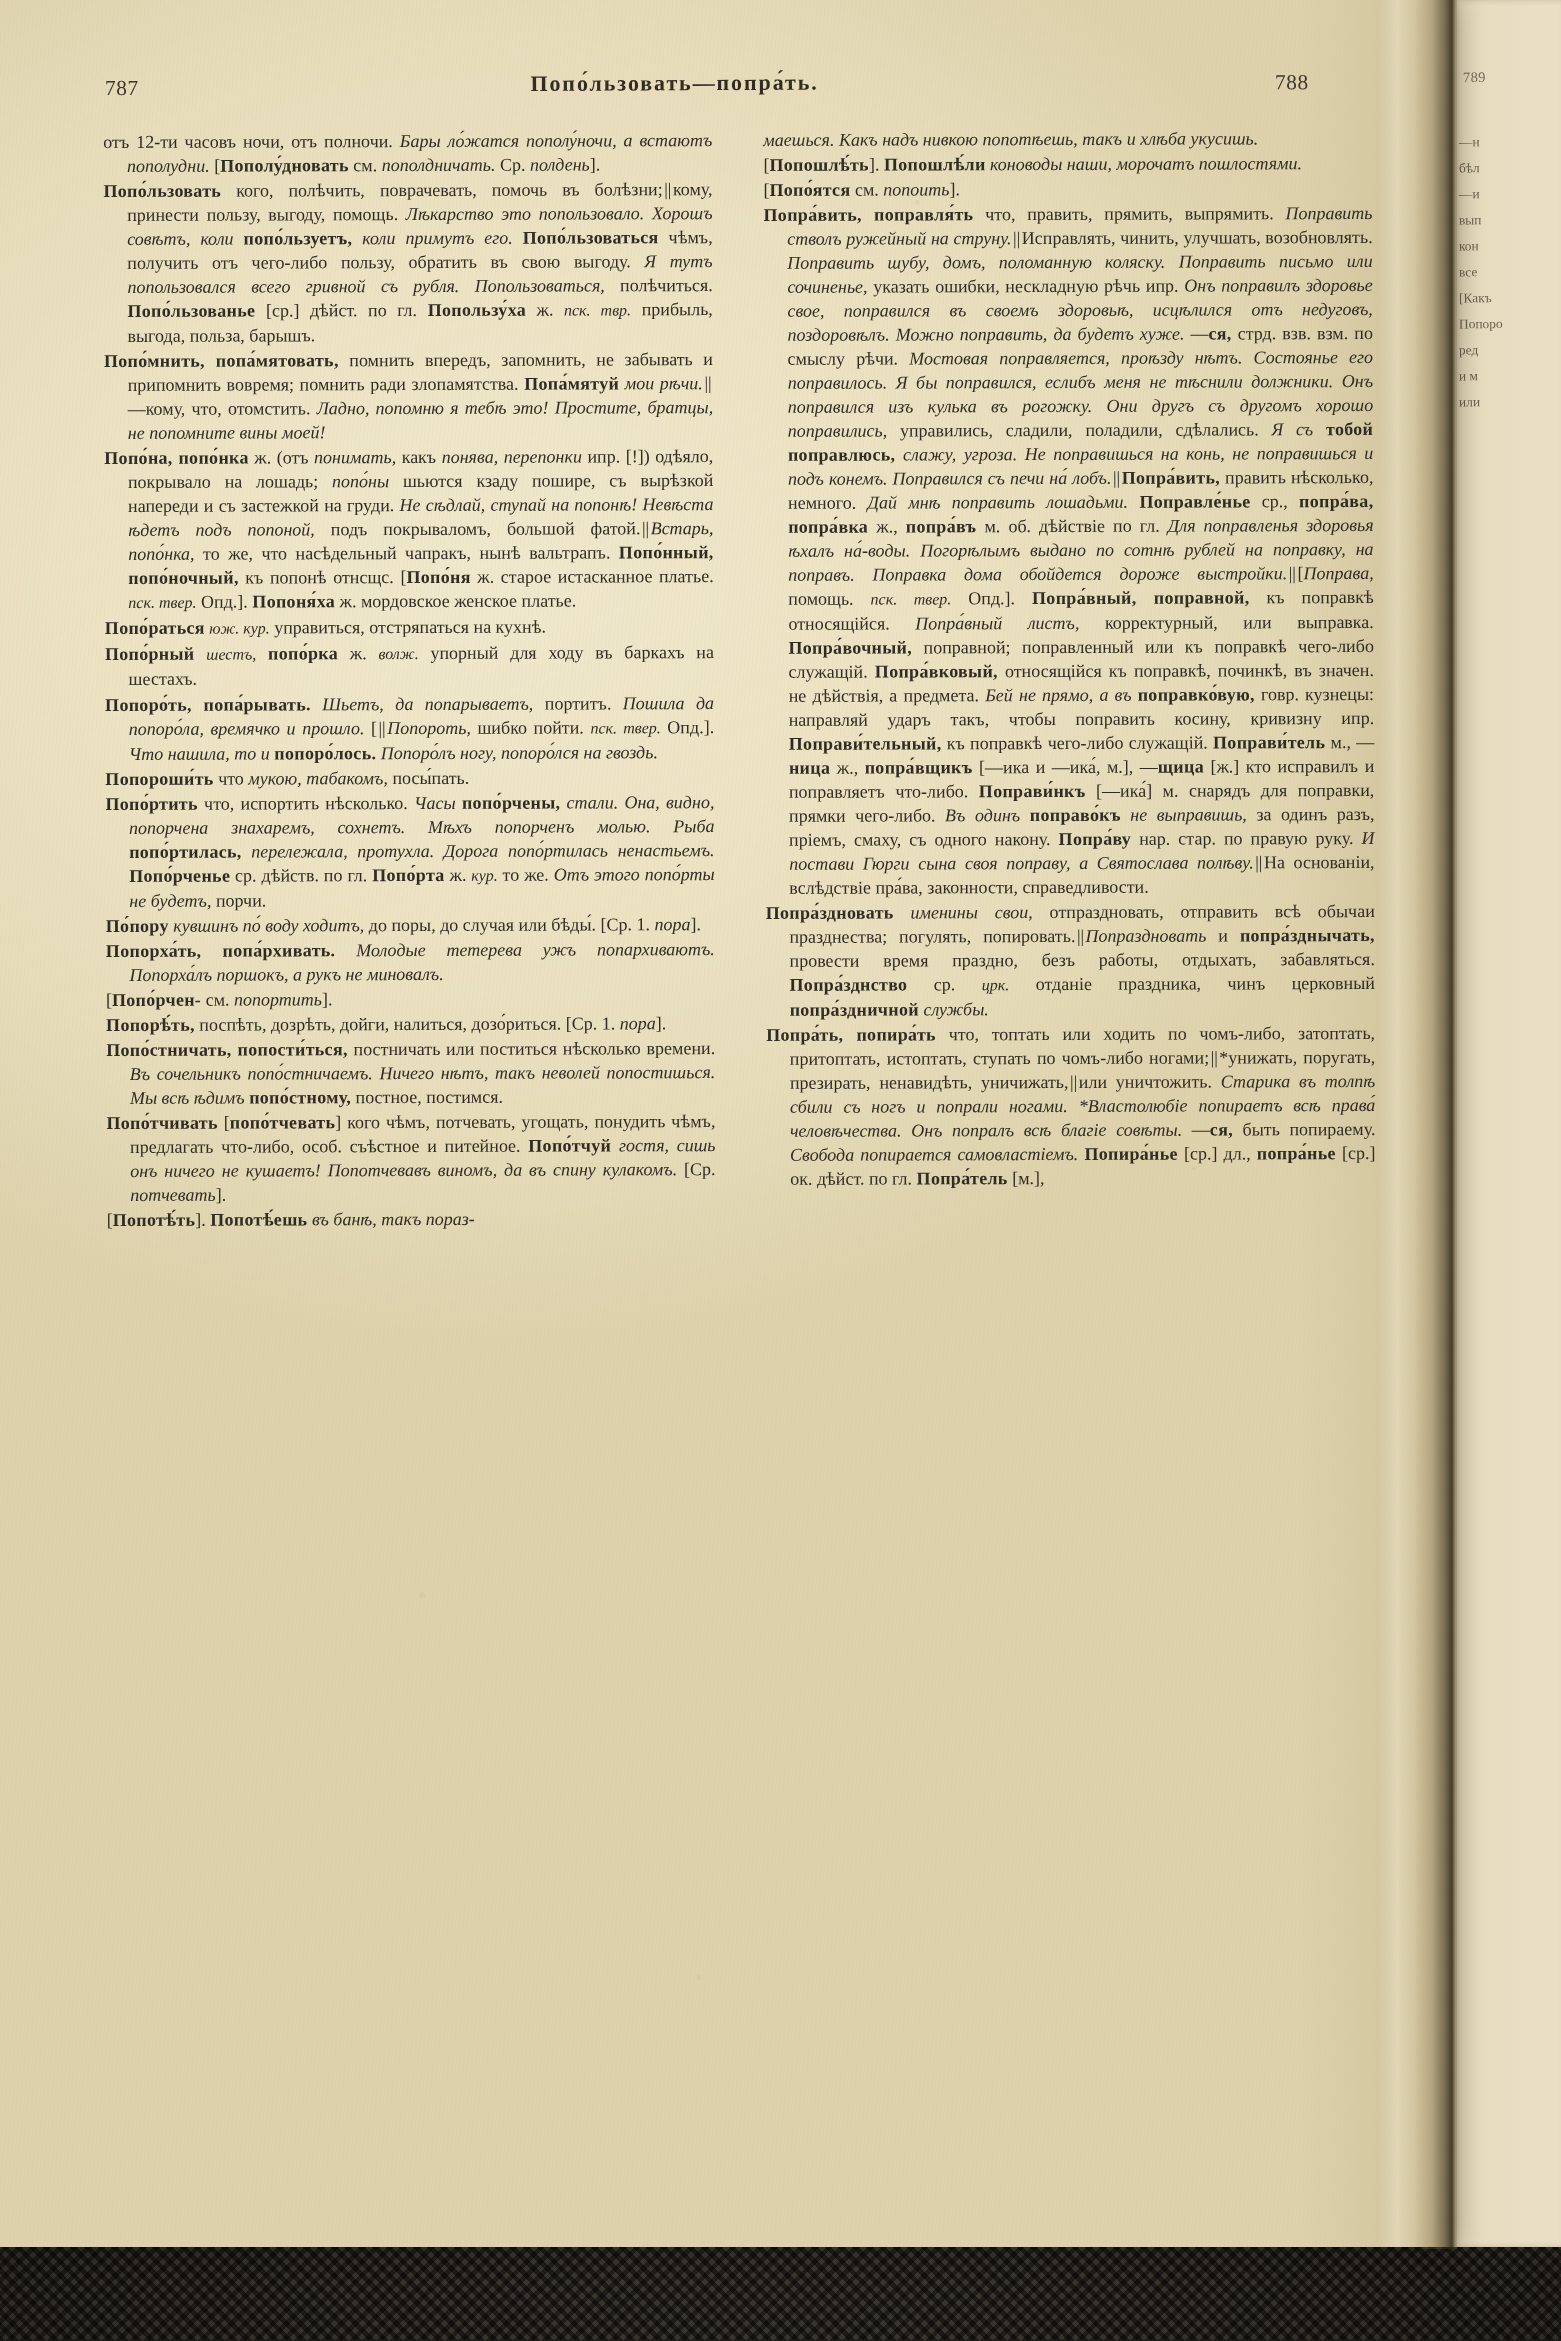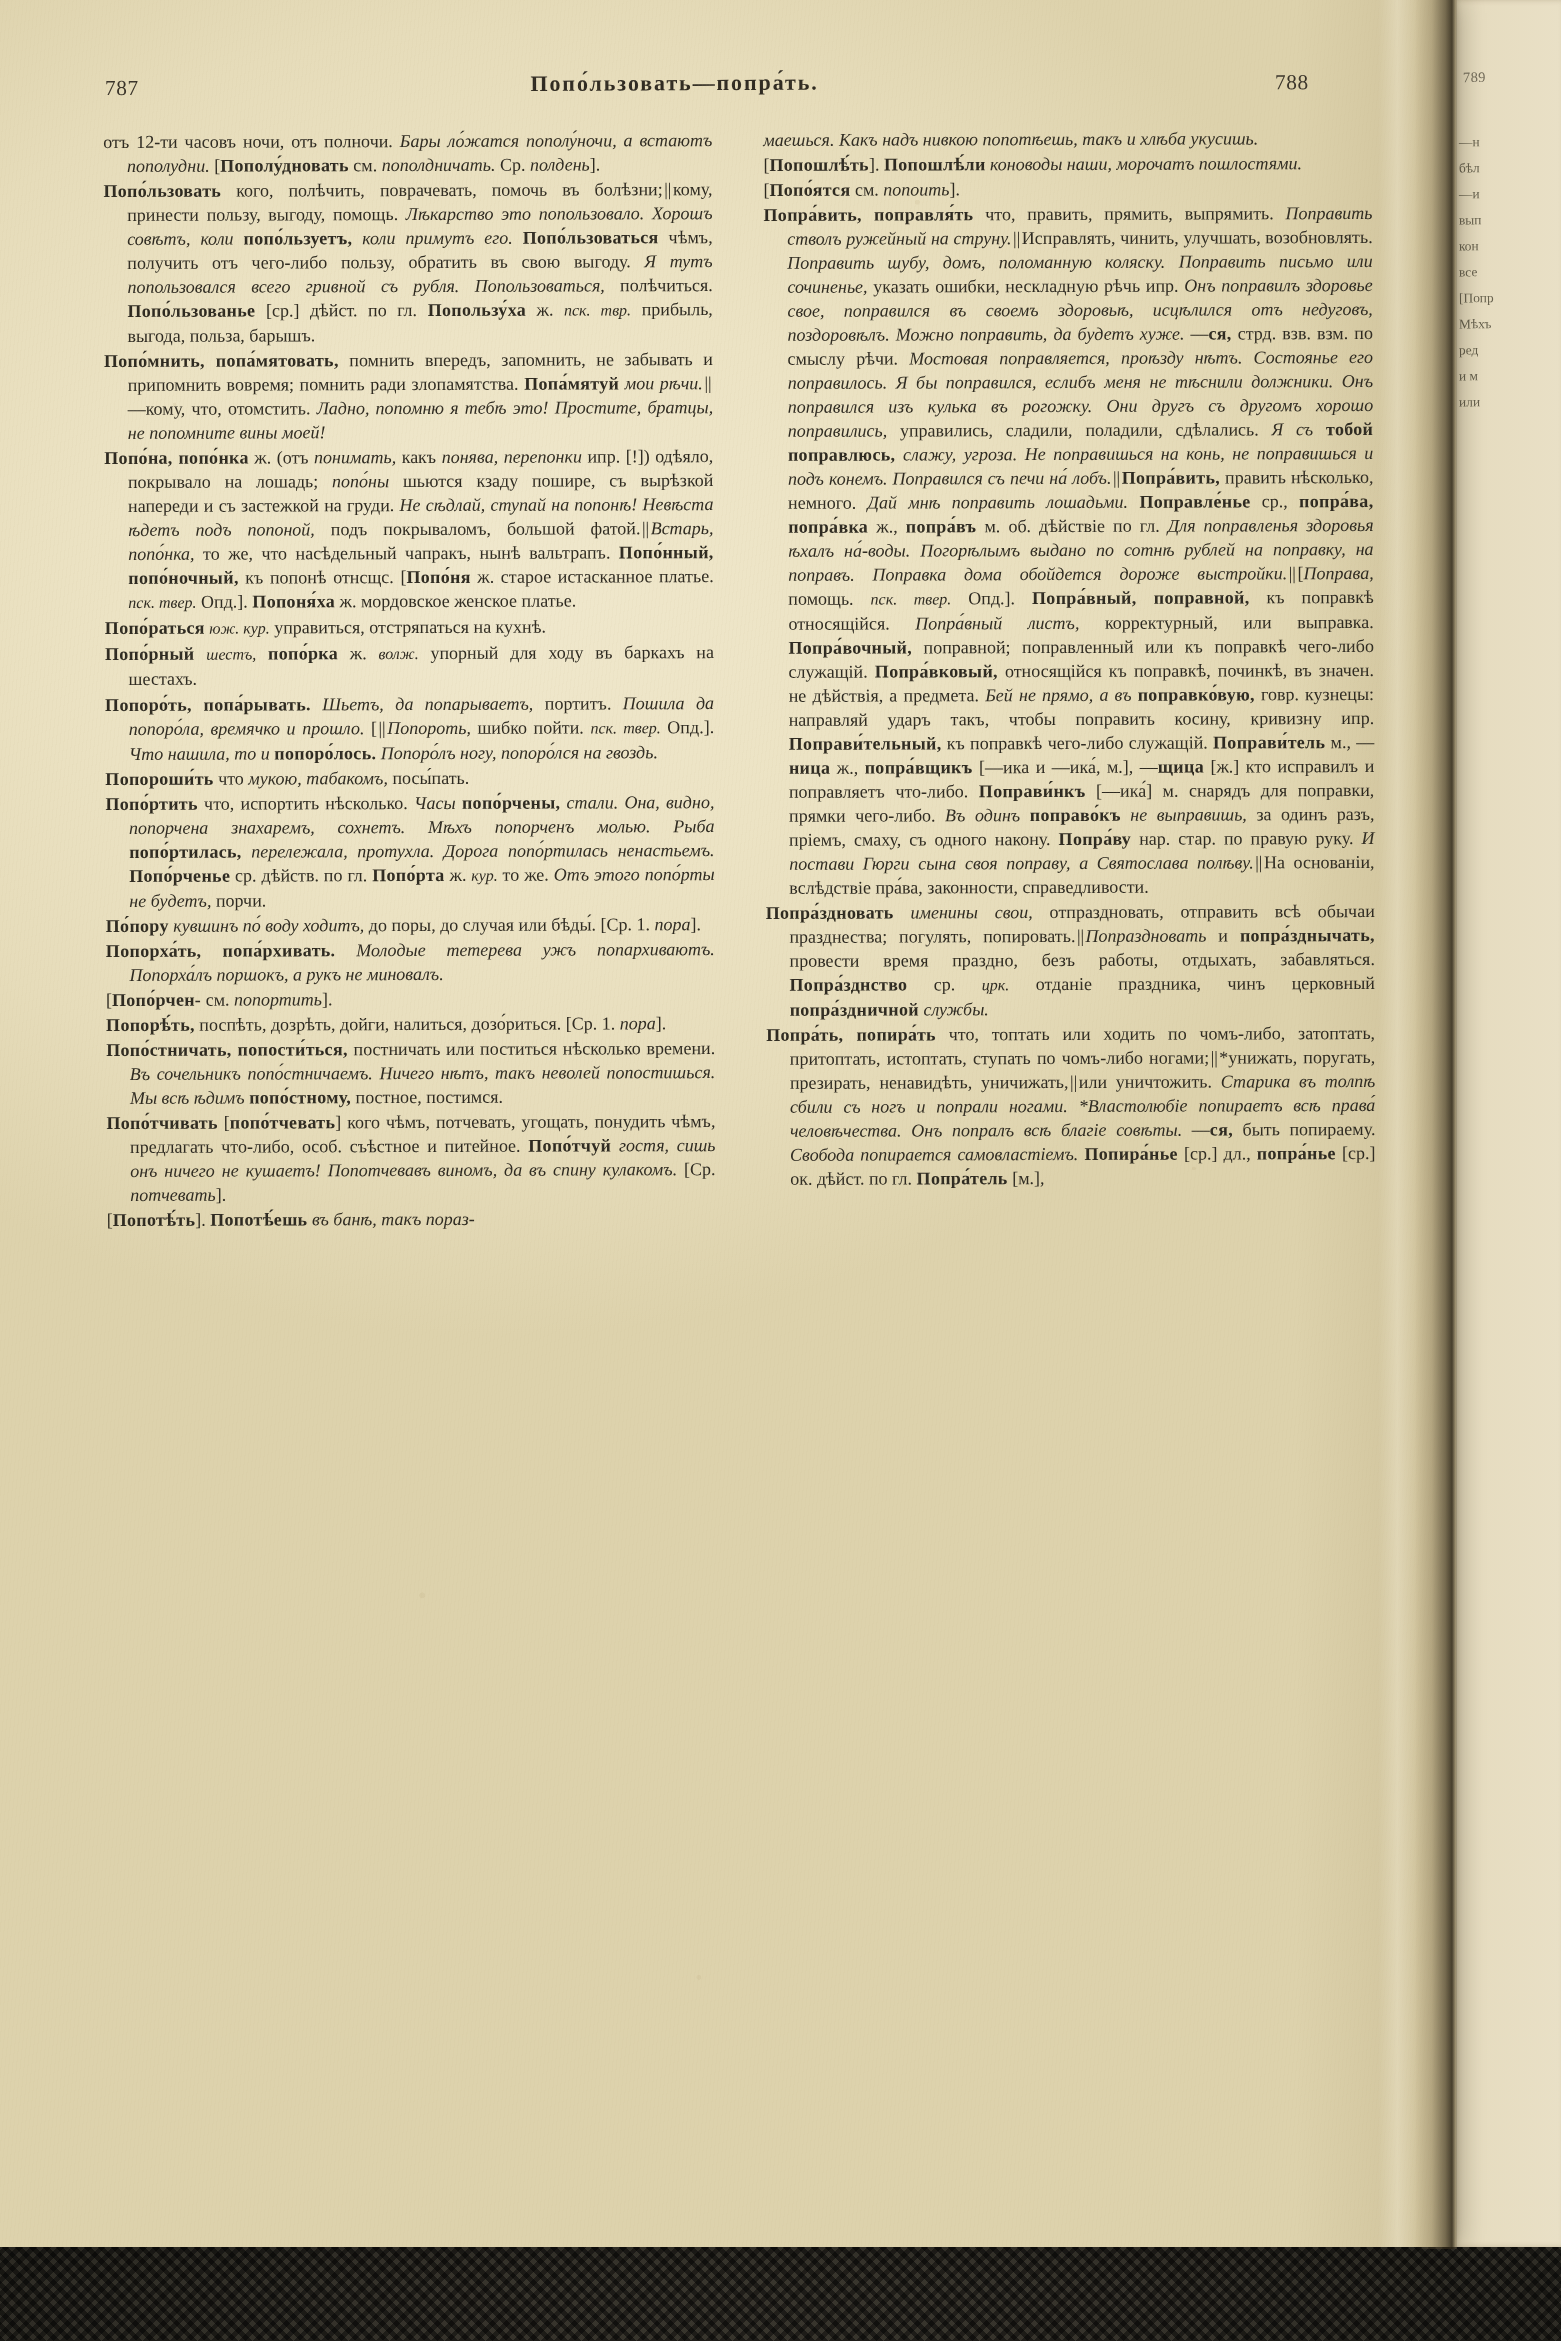--- a/index.html
+++ b/index.html
@@ -157,22 +157,22 @@
 
   <div class="next-page">
     <div class="np-folio">789</div>
     <div class="np-lines">
       <div>—н</div>
       <div>бѣл</div>
       <div>—и</div>
       <div>вып</div>
       <div>кон</div>
       <div>все</div>
-      <div>[Попр</div>
-      <div>Мѣхъ</div>
+      <div>[Какъ</div>
+      <div>Попоро</div>
       <div>ред</div>
       <div>и м</div>
       <div>или</div>
     </div>
   </div>
 
   <div class="leaf">
     <div class="gutter-shade"></div>
 
     <div class="running-head">

